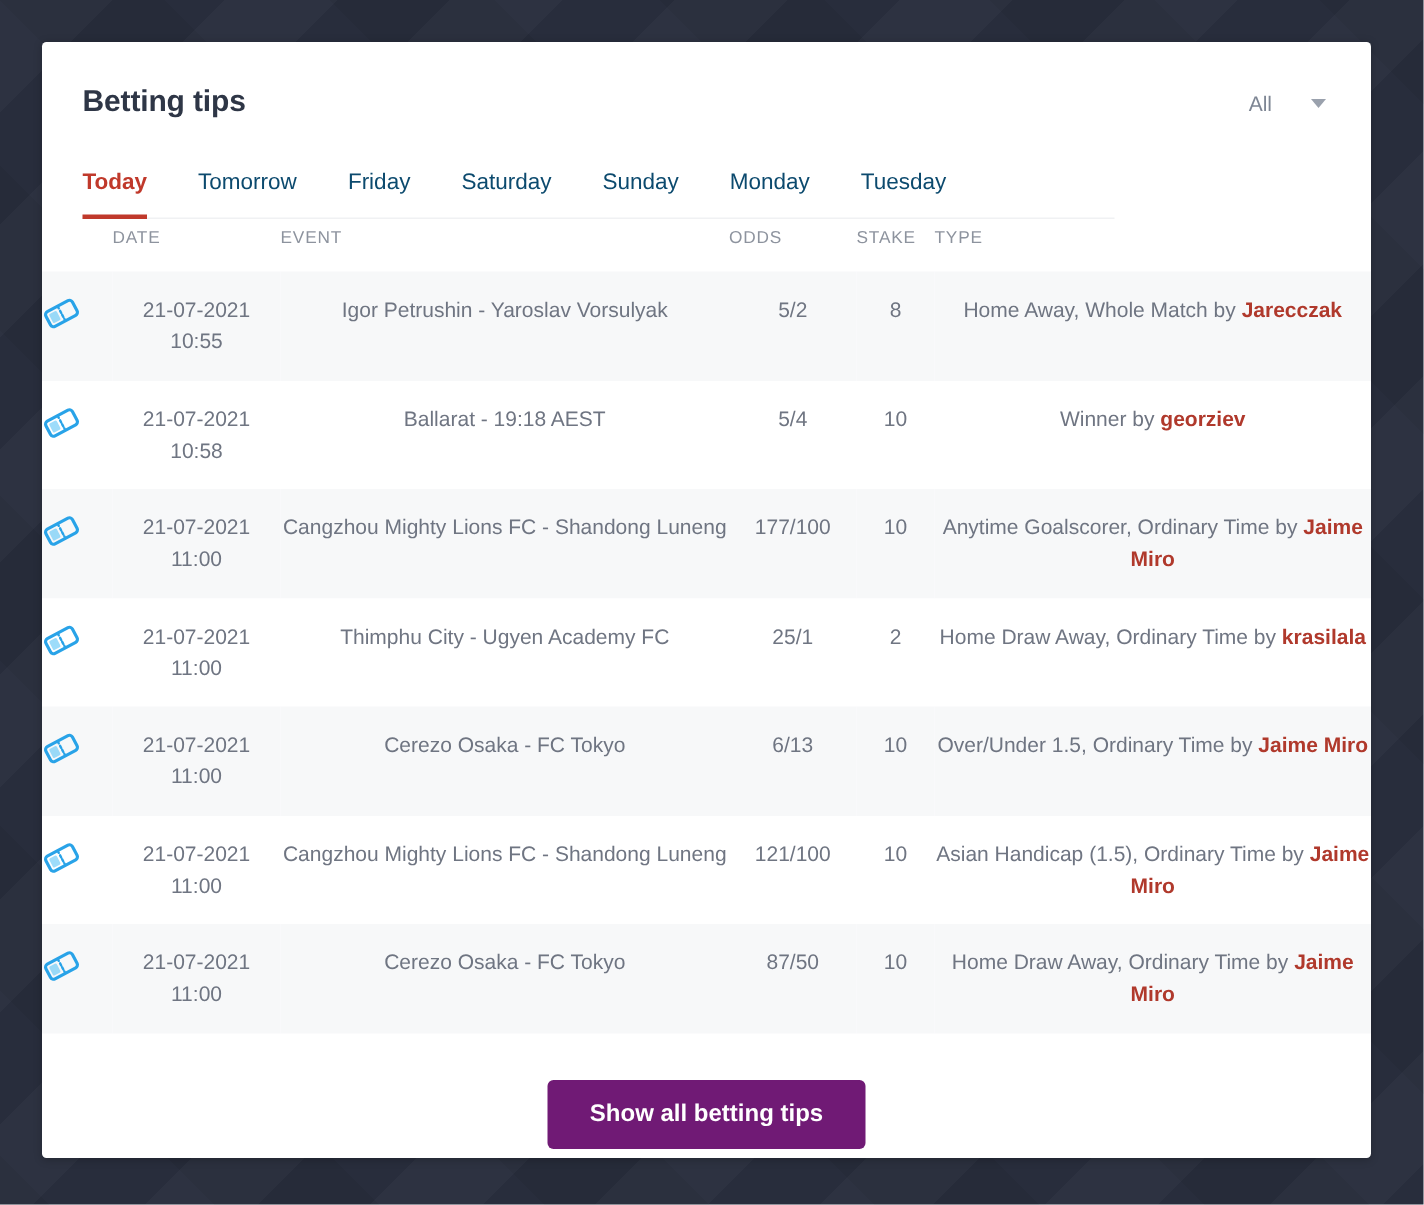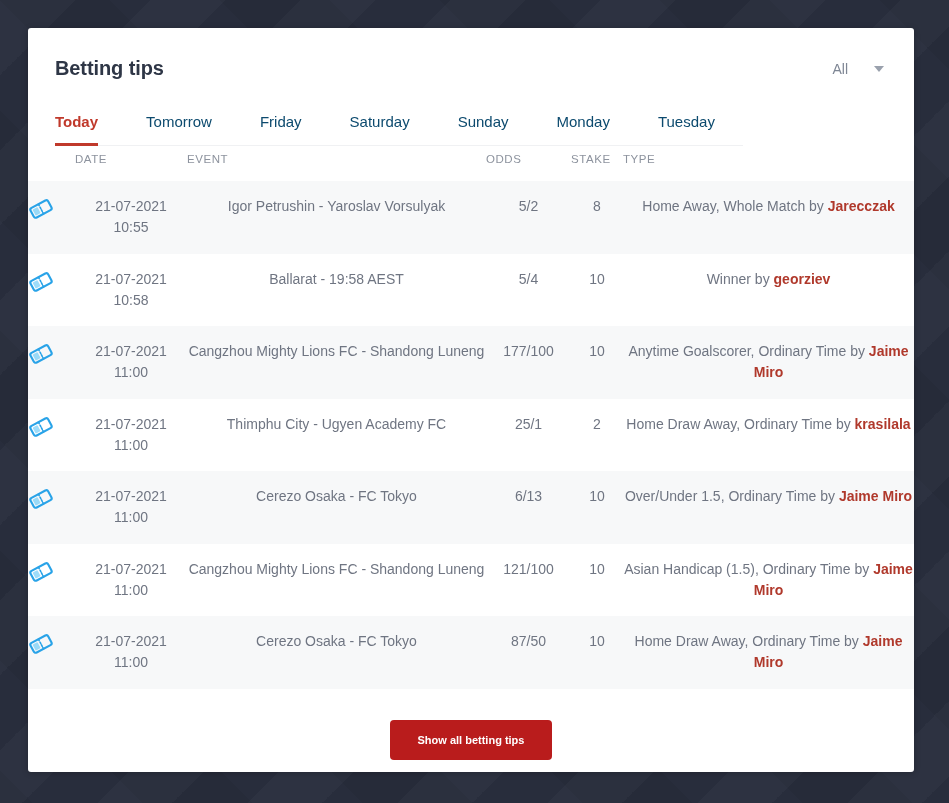--- a/index.html
+++ b/index.html
@@ -73,21 +73,21 @@
   
   .tabs-wrap {
     margin: 33px 0 0 0;
     padding-left: 27px;
   }
   .tabs {
     display: flex;
     align-items: flex-end;
     width: 688px;
     border-bottom: 1px solid #f0f1f3;
-    gap: 14px;
+    gap: 0;
   }
   .tab {
     font-size: 15px;
     color: #0c4a6e;
     padding: 0 0 13px 0;
     margin-right: 34px;
     cursor: pointer;
     border-bottom: 3px solid transparent;
     margin-bottom: -1px;
     white-space: nowrap;
@@ -152,23 +152,23 @@
 
   .ticket-icon { display: block; width: 26px; height: 26px; }
 
   
   .card-footer {
     display: flex;
     justify-content: center;
     padding: 31px 0 0 0;
   }
   .btn-show-all {
-    background: #b91c1c;
+    background: #701a75;
     color: #ffffff;
-    font-size: 11px;
+    font-size: 16px;
     font-weight: bold;
     border: none;
     border-radius: 4px;
     padding: 14px 28px;
     cursor: pointer;
     font-family: "Liberation Sans", sans-serif;
   }
 </style>
 </head>
 <body>
@@ -235,21 +235,21 @@
           <td class="cell-icon">
             <svg class="ticket-icon" viewBox="0 0 26 26">
   <g transform="rotate(-28 13 13)">
     <rect x="3" y="7.5" width="20" height="11" rx="2.2" fill="none" stroke="#29a3e8" stroke-width="2.1"></rect>
     <path d="M13 7.5 v1.6 M13 11 v1.6 M13 14 v1.6 M13 17 v1.5" stroke="#29a3e8" stroke-width="1.6" stroke-linecap="round"></path>
     <rect x="5.2" y="9.6" width="5.6" height="6.8" rx="1" fill="#4cc0f5" opacity="0.55"></rect>
   </g>
 </svg>
           </td>
           <td class="cell-date"><span>21-07-2021</span><br><span>10:58</span></td>
-          <td class="cell-event">Ballarat - 19:58 AEST</td>
+          <td class="cell-event">Ballarat - 19:18 AEST</td>
           <td class="cell-odds">5/4</td>
           <td class="cell-stake">10</td>
           <td class="cell-type">Winner by <span class="tipster">georziev</span></td>
         </tr>
         <tr class="alt">
           <td class="cell-icon">
             <svg class="ticket-icon" viewBox="0 0 26 26">
   <g transform="rotate(-28 13 13)">
     <rect x="3" y="7.5" width="20" height="11" rx="2.2" fill="none" stroke="#29a3e8" stroke-width="2.1"></rect>
     <path d="M13 7.5 v1.6 M13 11 v1.6 M13 14 v1.6 M13 17 v1.5" stroke="#29a3e8" stroke-width="1.6" stroke-linecap="round"></path>

